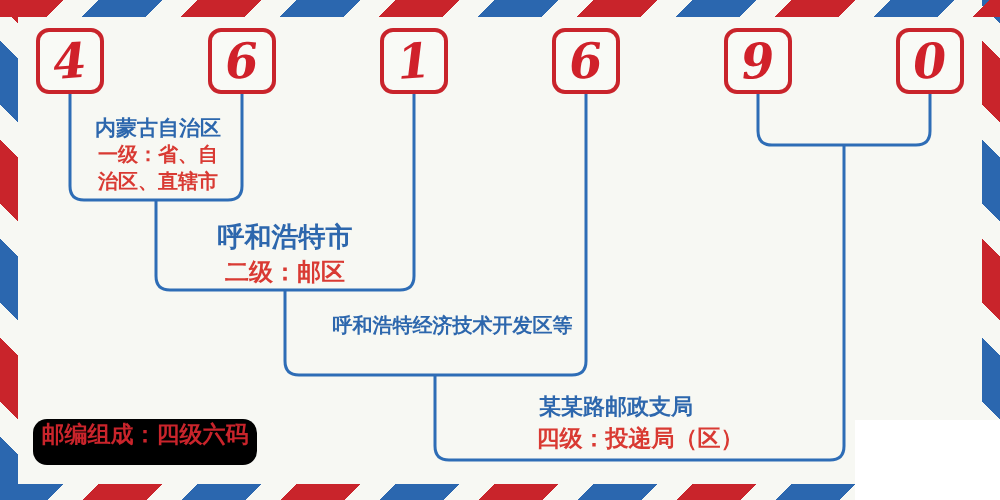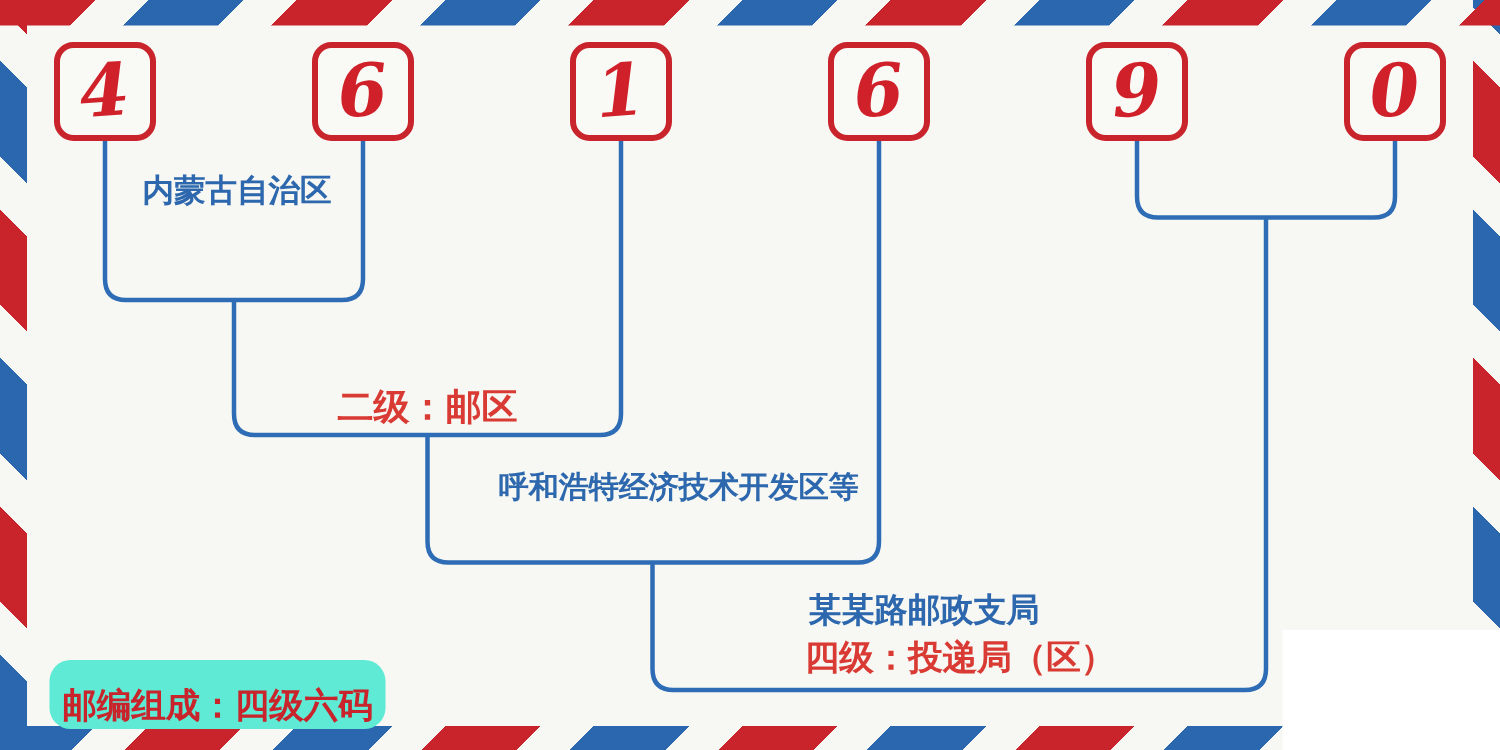--- a/index.html
+++ b/index.html
@@ -40,22 +40,22 @@
   .l1-desc{left:158px;top:141px;font-size:20px;line-height:27px;}
   .l2-name{left:285px;top:220px;font-size:27px;}
   .l2-desc{left:285px;top:256px;font-size:24px;}
   .l3-name{left:435px;top:312px;font-size:20px;padding-left:35px;}
   .l3-desc{left:435px;top:339px;font-size:22px;}
   .l4-name{left:616px;top:393px;font-size:22px;}
   .l4-desc{left:640px;top:424px;font-size:23px;}
   .delivery-lbl{left:845px;top:106px;font-size:23px;}
   
   .footer-pill{
-    position:absolute;left:33px;top:440px;width:224px;height:46px;border-radius:14px;
-    background:#5eead4;z-index:4;display:flex;align-items:flex-end;justify-content:center;
+    position:absolute;left:33px;top:419px;width:224px;height:46px;border-radius:14px;
+    background:#000000;z-index:4;display:flex;align-items:flex-start;justify-content:center;
   }
   .footer-pill span{font-size:23px;font-weight:bold;color:#c9242b;}
 </style>
 </head>
 <body>
 
 <div class="canvas">
 
   <div class="strip strip-left"></div>
   <div class="strip strip-right"></div>
@@ -84,21 +84,24 @@
     <span>6</span>
   </div>
   <div class="digit-box" style="left:724px">
     <span>9</span>
   </div>
   <div class="digit-box" style="left:896px">
     <span>0</span>
   </div>
 
   <div class="lbl name l1-name">内蒙古自治区</div>
+  <div class="lbl desc l1-desc">一级：省、自
+治区、直辖市</div>
 
+  <div class="lbl name l2-name">呼和浩特市</div>
   <div class="lbl desc l2-desc">二级：邮区</div>
 
   <div class="lbl name l3-name">呼和浩特经济技术开发区等</div>
 
   <div class="lbl name l4-name">某某路邮政支局</div>
   <div class="lbl desc l4-desc">四级：投递局（区）</div>
 
 
   <div class="footer-pill">
     <span>邮编组成：四级六码</span>

